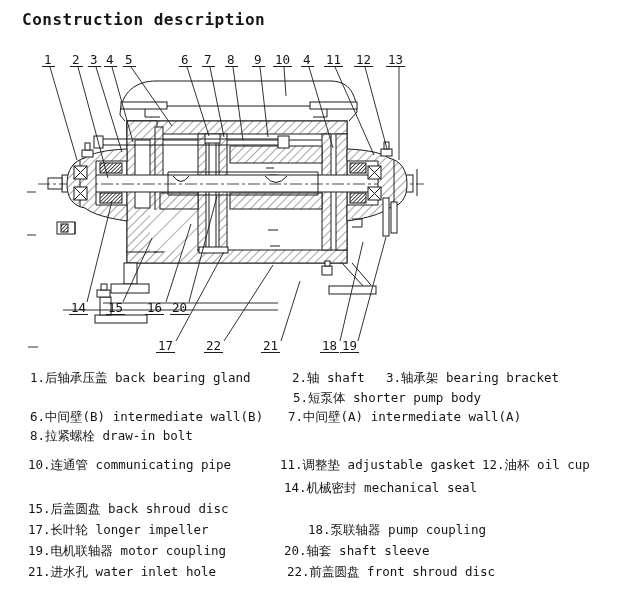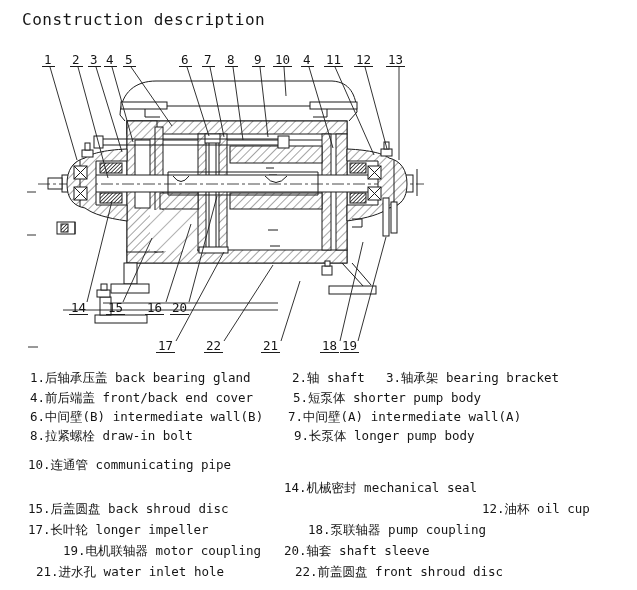--- a/index.html
+++ b/index.html
@@ -3,21 +3,21 @@
 <meta charset="utf-8">
 <style>
   html,body{margin:0;padding:0;}
   body{
     width:637px;height:590px;position:relative;background:#ffffff;
     font-family:"DejaVu Sans Mono","Liberation Mono",monospace;
     color:#111;overflow:hidden;
   }
   .page-title{
     position:absolute;left:22px;top:10px;
-    font-size:16px;font-weight:normal;letter-spacing:0.5px;color:#161616;
+    font-size:16px;font-weight:bold;letter-spacing:0.5px;color:#161616;
     white-space:pre;
   }
   #drawing{position:absolute;left:0;top:0;}
   .legend{position:absolute;left:16px;top:0;width:637px;height:424px;pointer-events:none;}
   .lg-item{
     position:absolute;font-size:12.5px;line-height:14px;color:#151515;white-space:pre;
   }
   text.co{
     font-family:"DejaVu Sans Mono","Liberation Mono",monospace;
     font-size:12.5px;fill:#141414;
@@ -243,29 +243,28 @@
       <text x="342" y="350" class="co">19</text>
       <line x1="340" y1="352.5" x2="359" y2="352.5" stroke="#1c1c1c" stroke-width="1"></line>
       <line x1="358" y1="341" x2="386" y2="237" stroke="#1c1c1c" stroke-width="0.9"></line>
     </g>
 </svg>
 
 <div class="legend">
     <span class="lg-item" style="left: 14px; top: 371px;">1.后轴承压盖 back bearing gland</span>
     <span class="lg-item" style="left: 276px; top: 371px;">2.轴 shaft</span>
     <span class="lg-item" style="left: 370px; top: 371px; text-align: center;">3.轴承架 bearing bracket</span>
-    <span class="lg-item" style="left: 14px; top: 391px;">4.前后端盖 front/back end cover</span>
     <span class="lg-item" style="left: 277px; top: 391px;">5.短泵体 shorter pump body</span>
     <span class="lg-item" style="left: 14px; top: 410px;">6.中间壁(B) intermediate wall(B)</span>
     <span class="lg-item" style="left: 272px; top: 410px;">7.中间壁(A) intermediate wall(A)</span>
     <span class="lg-item" style="left: 14px; top: 429px;">8.拉紧螺栓 draw-in bolt</span>
-    <span class="lg-item" style="left: 278px; top: 429px;">9.长泵体 longer pump body</span>
     <span class="lg-item" style="left: 12px; top: 458px;">10.连通管 communicating pipe</span>
-    <span class="lg-item" style="left: 466px; top: 458px; margin-top: 44px;">12.油杯 oil cup</span>
+    <span class="lg-item" style="left: 264px; top: 458px;">11.调整垫 adjustable gasket</span>
+    <span class="lg-item" style="left: 466px; top: 458px;">12.油杯 oil cup</span>
     <span class="lg-item" style="left: 268px; top: 481px;">14.机械密封 mechanical seal</span>
     <span class="lg-item" style="left: 12px; top: 502px;">15.后盖圆盘 back shroud disc</span>
     <span class="lg-item" style="left: 12px; top: 523px;">17.长叶轮 longer impeller</span>
     <span class="lg-item" style="left: 268px; top: 523px; margin-left: 24px;">18.泵联轴器 pump coupling</span>
-    <span class="lg-item" style="left: 12px; top: 544px; margin-left: 35px;">19.电机联轴器 motor coupling</span>
+    <span class="lg-item" style="left: 12px; top: 544px;">19.电机联轴器 motor coupling</span>
     <span class="lg-item" style="left: 268px; top: 544px;">20.轴套 shaft sleeve</span>
-    <span class="lg-item" style="left: 12px; top: 565px; margin-left: 8px;">21.进水孔 water inlet hole</span>
-    <span class="lg-item" style="left: 271px; top: 565px; margin-left: 8px;">22.前盖圆盘 front shroud disc</span>
+    <span class="lg-item" style="left: 12px; top: 565px;">21.进水孔 water inlet hole</span>
+    <span class="lg-item" style="left: 271px; top: 565px;">22.前盖圆盘 front shroud disc</span>
   </div>
 
 </body></html>

